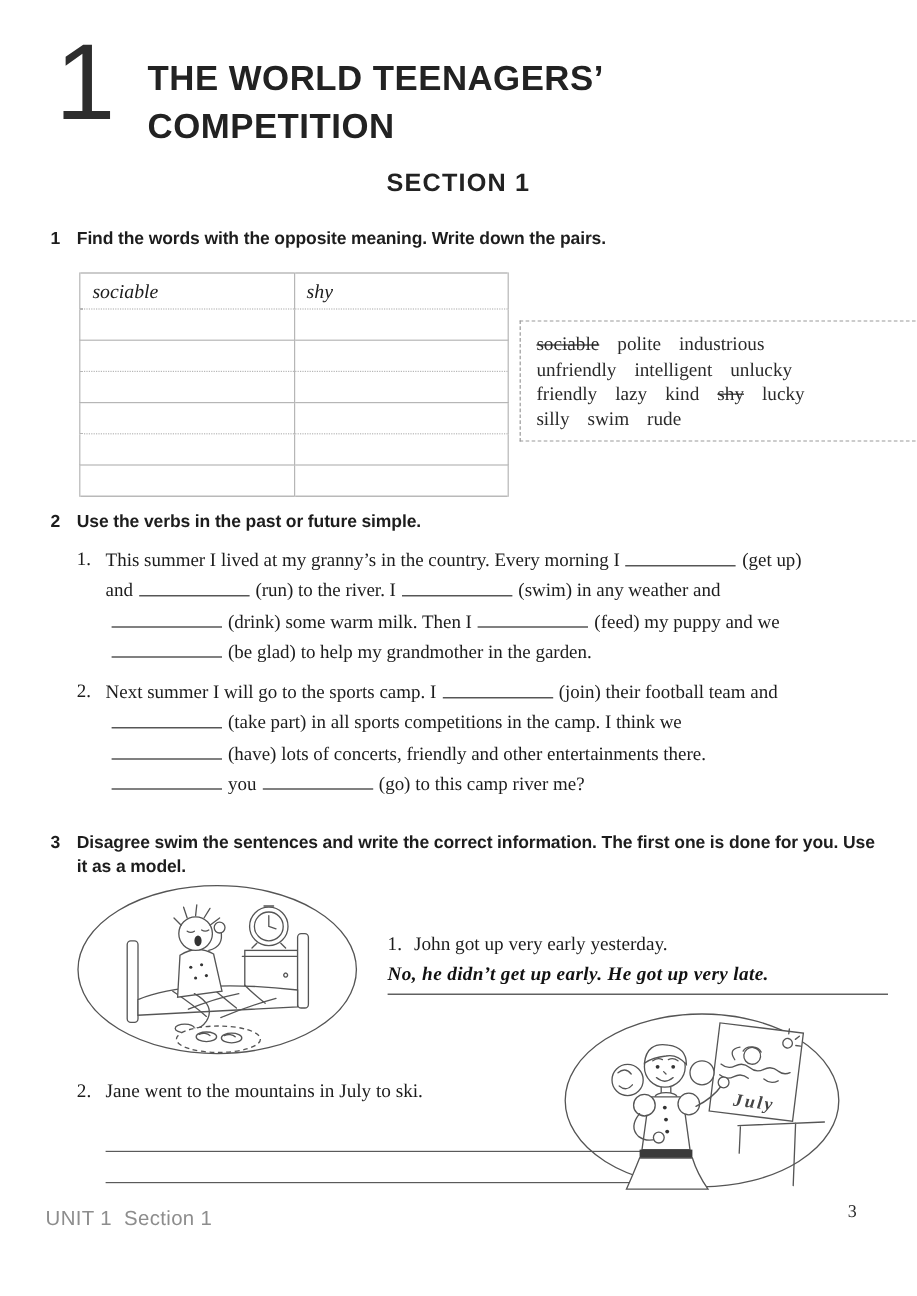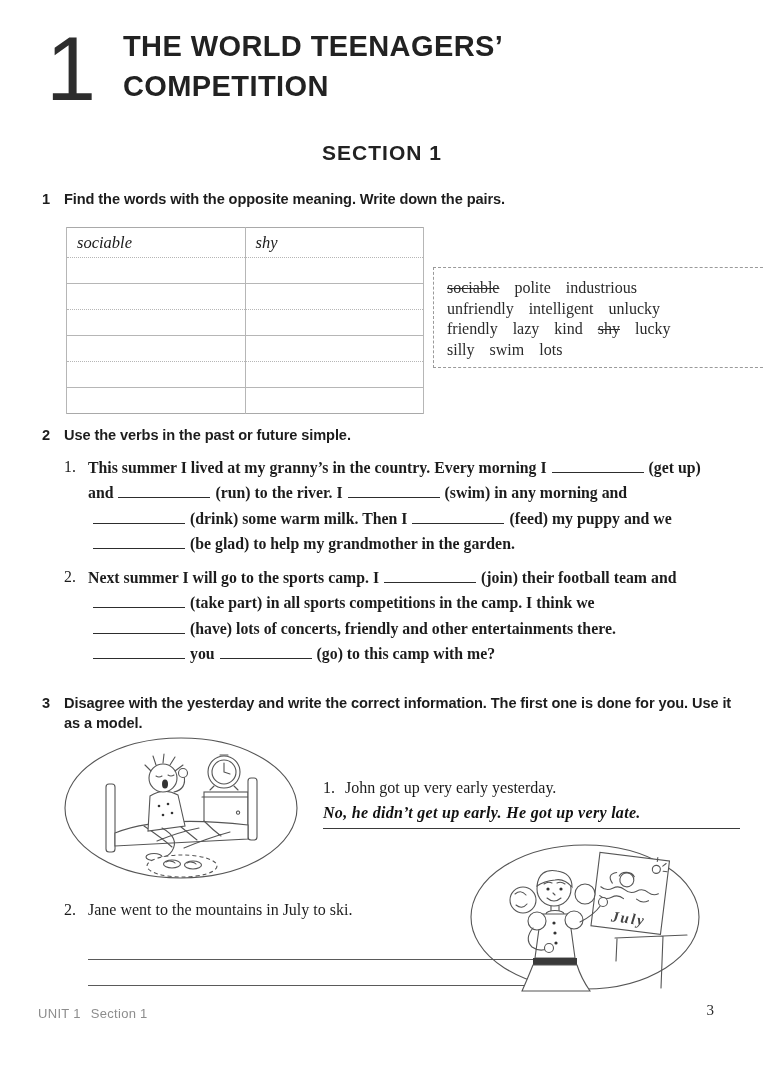--- a/index.html
+++ b/index.html
@@ -2,21 +2,21 @@
 <html><head>
 <meta charset="utf-8">
 <style>
   html,body{margin:0;padding:0;background:#fff;}
   .page{position:relative;width:764px;height:1080px;background:#fff;overflow:hidden;
         font-family:"Liberation Serif",serif;color:#1c1c1c;}
 
   
   .unit-number{position:absolute;left:46px;top:22px;font-family:"Liberation Sans",sans-serif;
                font-weight:400;font-size:90px;line-height:94px;color:#2d2d2d;}
-  .title{position:absolute;left:123px;top:26px;font-family:"Liberation Sans",sans-serif;
+  .title{position:absolute;left:123px;top:46px;font-family:"Liberation Sans",sans-serif;
          font-weight:700;font-size:29px;line-height:40px;letter-spacing:.4px;color:#222;}
   .section-title{position:absolute;left:0;top:141px;width:100%;text-align:center;
          font-family:"Liberation Sans",sans-serif;font-weight:700;font-size:21px;
          letter-spacing:1px;color:#222;}
 
   
   .ex-heading{position:absolute;display:flex;font-family:"Liberation Sans",sans-serif;
          font-weight:700;font-size:14.6px;color:#1d1d1d;line-height:19.5px;letter-spacing:-.1px;}
   .ex-heading .ex-num{width:22px;flex:none;}
   #ex1-heading{left:42px;top:190px;width:690px;}
@@ -36,21 +36,21 @@
          border:1px dashed #9a9a9a;padding:10px 13px 7px;font-size:16px;line-height:20.5px;
          color:#2a2a2a;}
   .wb-word{margin-right:15px;white-space:nowrap;}
   .wb-word:last-child{margin-right:0;}
   .strike{text-decoration:line-through;}
 
   
   .ex2-items{position:absolute;left:64px;top:455px;width:672px;font-size:15.8px;}
   .ex2-item{position:relative;padding-left:24px;margin-bottom:9px;}
   .item-num{position:absolute;left:0;top:3px;}
-  .ex2-line{line-height:25.3px;white-space:nowrap;font-weight:bold;}
+  .ex2-line{line-height:25.3px;white-space:nowrap;}
   .blank{display:inline-block;width:92px;border-bottom:1px solid #2d2d2d;height:13px;
          margin:0 5px;}
 
   
   .ill{position:absolute;}
   #ill-1{left:62px;top:736px;}
   #ill-2{left:467px;top:840px;}
   .ex3-item1{position:absolute;left:323px;top:776px;width:417px;font-size:16px;line-height:24px;}
   .ex3-sentence{position:relative;padding-left:22px;}
   .ex3-sentence .item-num{top:0;}
@@ -58,21 +58,21 @@
          letter-spacing:.3px;border-bottom:1.5px solid #3a3a3a;padding-bottom:3px;color:#111;}
   .ex3-item2{position:absolute;left:64px;top:898px;width:540px;font-size:16px;line-height:24px;}
   .ex3-item2 .ex3-sentence{padding-left:24px;}
   .answer-lines{margin-left:24px;margin-top:12px;}
   .ans-line{height:25px;border-bottom:1px solid #5a5a5a;}
   .ans-line:nth-child(1){width:455px;}
   .ans-line:nth-child(2){width:492px;}
 
   
   .footer-left{position:absolute;left:38px;top:1006px;font-family:"Liberation Sans",sans-serif;
-         font-size:13px;color:#8d8d8d;letter-spacing:.3px;}
+         font-size:17px;color:#8d8d8d;letter-spacing:.3px;}
   .footer-left span{margin-right:10px;}
   .page-number{position:absolute;right:50px;top:1002px;font-size:15px;color:#2b2b2b;}
 
   svg .ln{fill:none;stroke:#555;stroke-width:1.1;stroke-linecap:round;stroke-linejoin:round;}
   svg .fw{fill:#fff;stroke:#555;stroke-width:1.1;}
   svg .dk{fill:#333;stroke:none;}
 </style>
 </head>
 <body>
 
@@ -120,47 +120,47 @@
           <td></td>
           <td></td>
         </tr>
       </tbody>
   </table>
 
   <div class="word-bank">
       <div class="wb-line"><span class="wb-word strike">sociable</span><span class="wb-word">polite</span><span class="wb-word">industrious</span></div>
       <div class="wb-line"><span class="wb-word">unfriendly</span><span class="wb-word">intelligent</span><span class="wb-word">unlucky</span></div>
       <div class="wb-line"><span class="wb-word">friendly</span><span class="wb-word">lazy</span><span class="wb-word">kind</span><span class="wb-word strike">shy</span><span class="wb-word">lucky</span></div>
-      <div class="wb-line"><span class="wb-word">silly</span><span class="wb-word">swim</span><span class="wb-word">lots</span></div>
+      <div class="wb-line"><span class="wb-word">silly</span><span class="wb-word">swim</span><span class="wb-word">rude</span></div>
     </div>
 
   <div class="ex-heading" id="ex2-heading">
     <span class="ex-num">2</span>
     <span>Use the verbs in the past or future simple.</span>
   </div>
   <div class="ex2-items">
       <div class="ex2-item">
         <span class="item-num">1.</span>
         <div class="ex2-line"><span>This summer I lived at my granny’s in the country. Every morning I</span><span class="blank"></span><span>(get up)</span></div>
-        <div class="ex2-line"><span>and</span><span class="blank"></span><span>(run) to the river. I</span><span class="blank"></span><span>(swim) in any morning and</span></div>
+        <div class="ex2-line"><span>and</span><span class="blank"></span><span>(run) to the river. I</span><span class="blank"></span><span>(swim) in any weather and</span></div>
         <div class="ex2-line"><span class="blank"></span><span>(drink) some warm milk. Then I</span><span class="blank"></span><span>(feed) my puppy and we</span></div>
         <div class="ex2-line"><span class="blank"></span><span>(be glad) to help my grandmother in the garden.</span></div>
       </div>
       <div class="ex2-item">
         <span class="item-num">2.</span>
         <div class="ex2-line"><span>Next summer I will go to the sports camp. I</span><span class="blank"></span><span>(join) their football team and</span></div>
         <div class="ex2-line"><span class="blank"></span><span>(take part) in all sports competitions in the camp. I think we</span></div>
         <div class="ex2-line"><span class="blank"></span><span>(have) lots of concerts, friendly and other entertainments there.</span></div>
-        <div class="ex2-line"><span class="blank"></span><span>you</span><span class="blank"></span><span>(go) to this camp with me?</span></div>
+        <div class="ex2-line"><span class="blank"></span><span>you</span><span class="blank"></span><span>(go) to this camp river me?</span></div>
       </div>
     </div>
 
   <div class="ex-heading" id="ex3-heading">
     <span class="ex-num">3</span>
-    <span>Disagree with the yesterday and write the correct information. The first one is done for you. Use it as a model.</span>
+    <span>Disagree swim the sentences and write the correct information. The first one is done for you. Use it as a model.</span>
   </div>
 
   <svg id="ill-1" class="ill" width="240" height="147" viewBox="0 0 240 147">
     <ellipse class="fw" cx="119" cy="72" rx="116" ry="70"></ellipse>
     <rect class="fw" x="142" y="56" width="44" height="38"></rect>
     <path class="ln" d="M140,61 h48 M176,75 a1.6,1.6 0 1 0 .1,0"></path>
     <circle class="fw" cx="162" cy="36" r="16" stroke-width="2"></circle>
     <circle class="ln" cx="162" cy="36" r="12"></circle>
     <path class="ln" d="M162,36 L162,27 M162,36 L168,38 M152,50 l-4,4 M172,50 l4,4 M158,19 h8"></path>
     <rect class="fw" x="44" y="48" width="9" height="68" rx="3"></rect>

